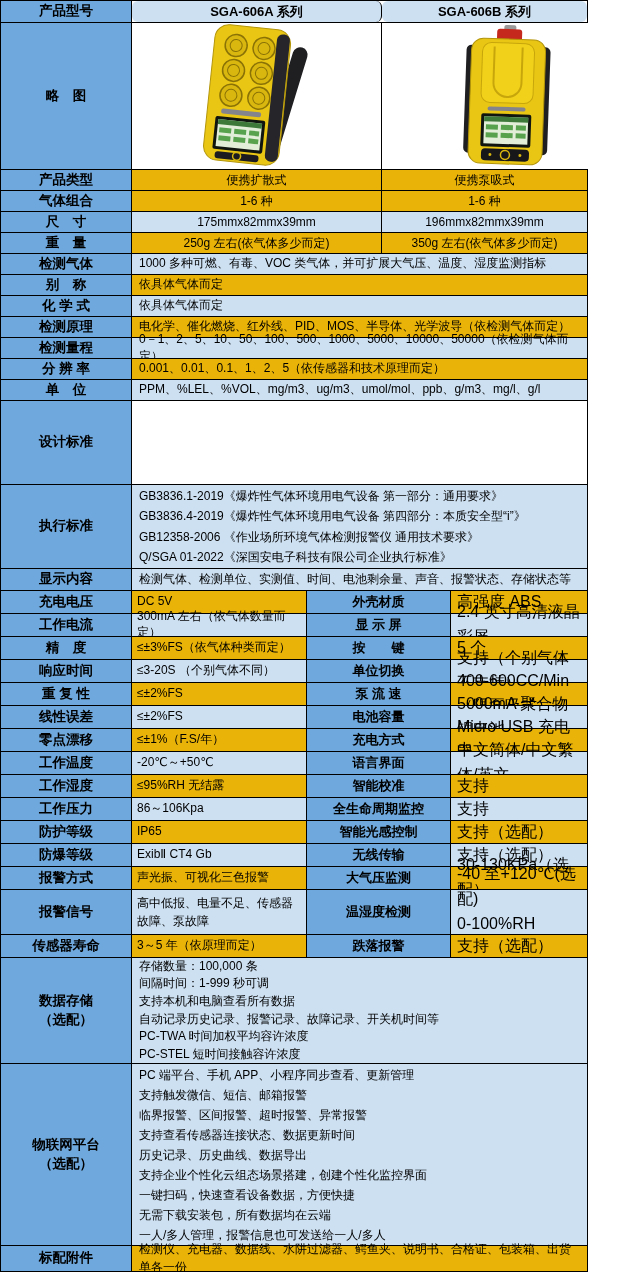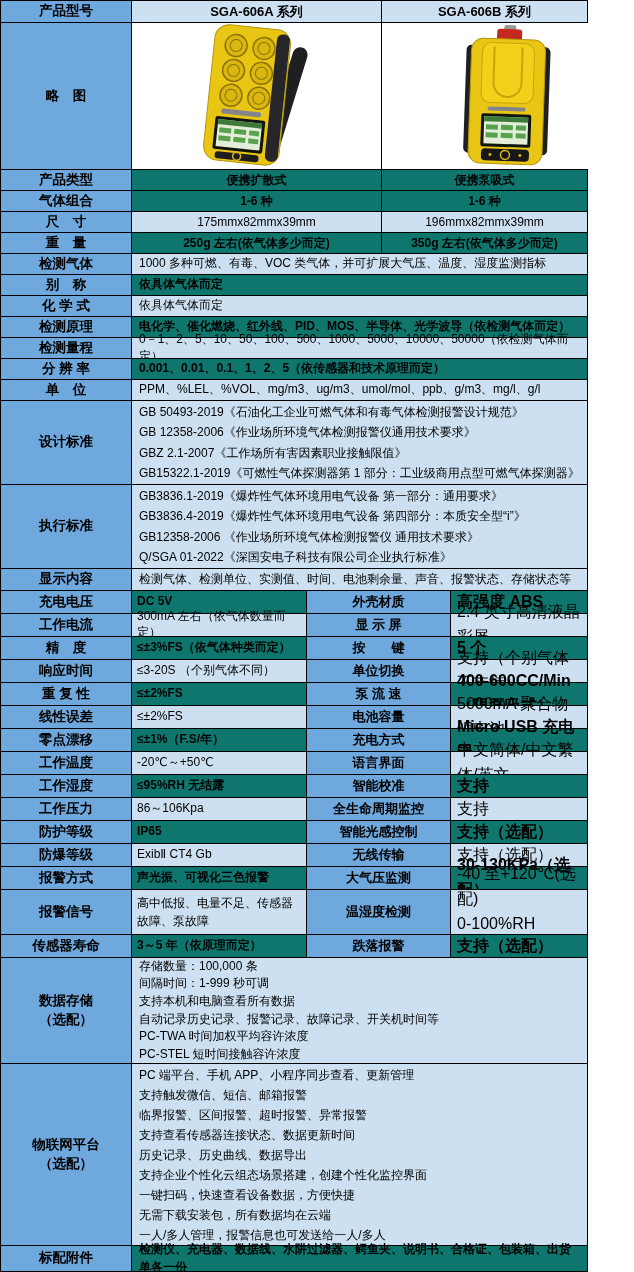--- a/index.html
+++ b/index.html
@@ -37,36 +37,36 @@
   .vb { flex:1; display:flex; align-items:center; justify-content:center; font-size:12px; }
   .v1 { width:174px; flex:0 0 174px; display:flex; align-items:center;
         padding:1px 5px; font-size:12px; line-height:1.3; }
   .v2 { flex:1; display:flex; flex-direction:column; justify-content:center;
         padding:1px 6px; font-size:16px; line-height:1.55; }
   .fv { flex:1; display:flex; flex-direction:column; justify-content:center;
         padding:2px 7px; font-size:12px; line-height:1.45; }
 
   
   .light .va, .light .vb, .light .v1, .light .v2, .light .fv { background:#cde0f2; }
-  .dark  .va, .dark  .vb, .dark  .v1, .dark  .v2, .dark  .fv { background:#0f766e;font-weight:bold; }
+  .dark  .va, .dark  .vb, .dark  .v1, .dark  .v2, .dark  .fv { background:#eab308; }
   .white .va, .white .vb { background:#ffffff; }
 
   
   .h-head  { height:21px; }
   .h-sketch{ height:147px; }
   .h-row   { height:21px; }
   .h-std   { height:84px; }
   .h-disp  { height:22px;justify-content:flex-end; }
   .h-split { height:23px; }
   .h-alarm { height:45px; }
   .h-store { height:106px; }
   .h-iot   { height:182px; }
   .h-acc   { height:26px; }
 
-  .h-head .va, .h-head .vb { font-weight:bold; font-size:13px; }
+  .h-head .va, .h-head .vb { font-weight:bold; font-size:13px;border-radius:6px; }
   .h-std .fv { line-height:20.5px; }
   .h-store .fv { line-height:17.6px; }
   .h-iot .fv { line-height:20px; }
   .h-alarm .v1 { line-height:1.5; }
 
   .dev { display:block; }
 </style>
 </head>
 <body>
 
@@ -209,26 +209,20 @@
   </div>
   <div class="r h-row light">
     <div class="lab">单　位</div>
     <div class="fv">
         <span>PPM、%LEL、%VOL、mg/m3、ug/m3、umol/mol、ppb、g/m3、mg/l、g/l</span>
       </div>
   </div>
 
   <div class="r h-std light">
     <div class="lab">设计标准</div>
-    <div class="fv">
-      <div>GB 50493-2019《石油化工企业可燃气体和有毒气体检测报警设计规范》</div>
-      <div>GB 12358-2006《作业场所环境气体检测报警仪通用技术要求》</div>
-      <div>GBZ 2.1-2007《工作场所有害因素职业接触限值》</div>
-      <div>GB15322.1-2019《可燃性气体探测器第 1 部分：工业级商用点型可燃气体探测器》</div>
-    </div>
   </div>
 
   <div class="r h-std light">
     <div class="lab">执行标准</div>
     <div class="fv">
       <div>GB3836.1-2019《爆炸性气体环境用电气设备 第一部分：通用要求》</div>
       <div>GB3836.4-2019《爆炸性气体环境用电气设备 第四部分：本质安全型“i”》</div>
       <div>GB12358-2006 《作业场所环境气体检测报警仪 通用技术要求》</div>
       <div>Q/SGA 01-2022《深国安电子科技有限公司企业执行标准》</div>
     </div>

